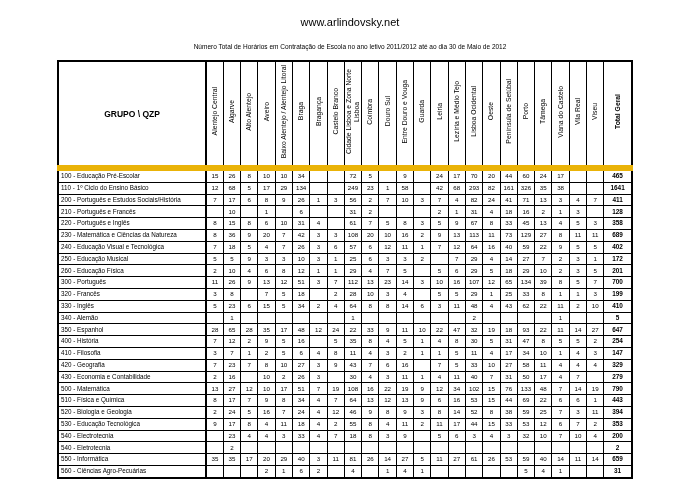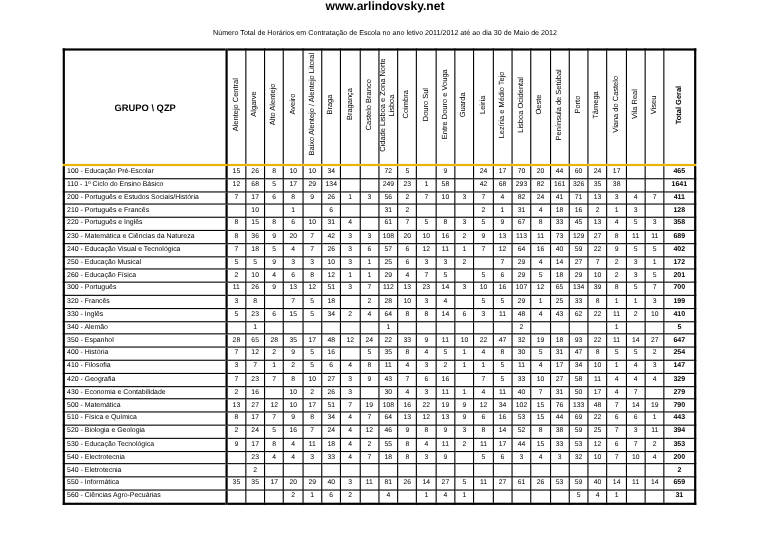--- a/index.html
+++ b/index.html
@@ -2,36 +2,36 @@
 <html><head>
 <meta charset="utf-8">
 <style>
   html,body{margin:0;padding:0;}
   body{
     width:700px;height:494px;background:#ffffff;
     font-family:"Liberation Sans", sans-serif;color:#000;
     overflow:hidden;
   }
   .site-title{
-    text-align:center;
-    font-size:11px;font-weight:bold;
+    padding-top:16px;text-align:center;
+    font-size:11px;font-weight:normal;
   }
   .table-title{
     margin-top:15px;text-align:center;
     font-size:6.5px;font-weight:normal;
   }
   table{
     margin:10px 0 0 57px;
     border-collapse:collapse;table-layout:fixed;
     width:574px;border:2px solid #000;
   }
   th,td{border:1px solid #000;padding:0;overflow:hidden;}
   thead th{
     height:103px;vertical-align:middle;text-align:center;
-    font-weight:normal;border-bottom:2px solid #eab308;
+    font-weight:normal;border-bottom:6px solid #eab308;
   }
   th.corner{
     font-size:8.5px;font-weight:bold;text-align:center;
     border-right:2px solid #000;
   }
   .vh{
     display:inline-block;
     writing-mode:vertical-rl;
     transform:rotate(180deg);
     font-size:6.8px;line-height:1.15;

